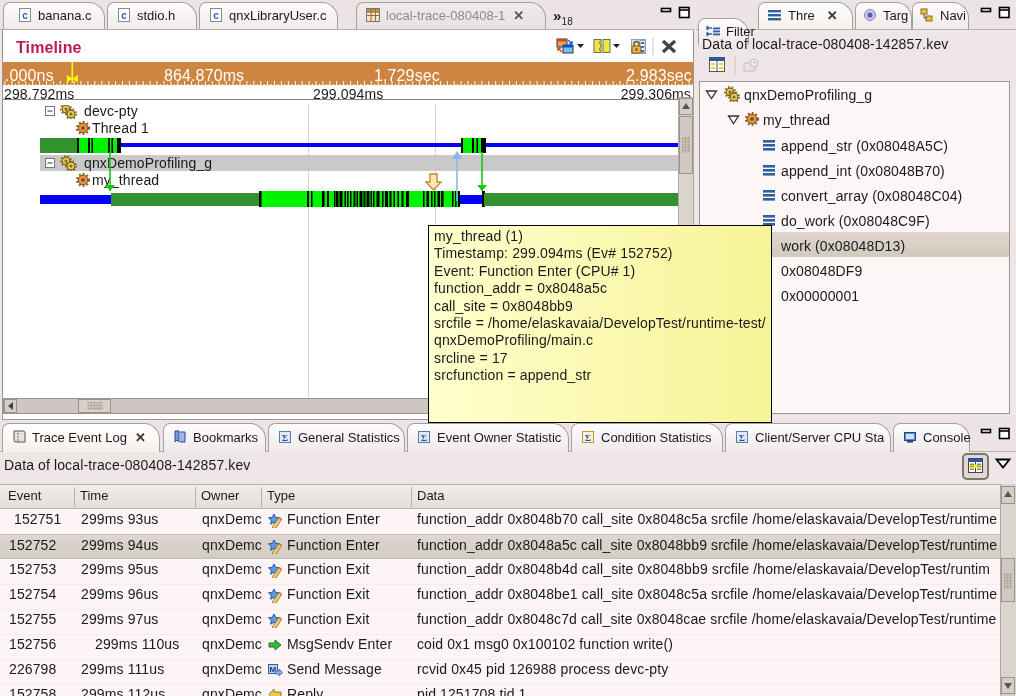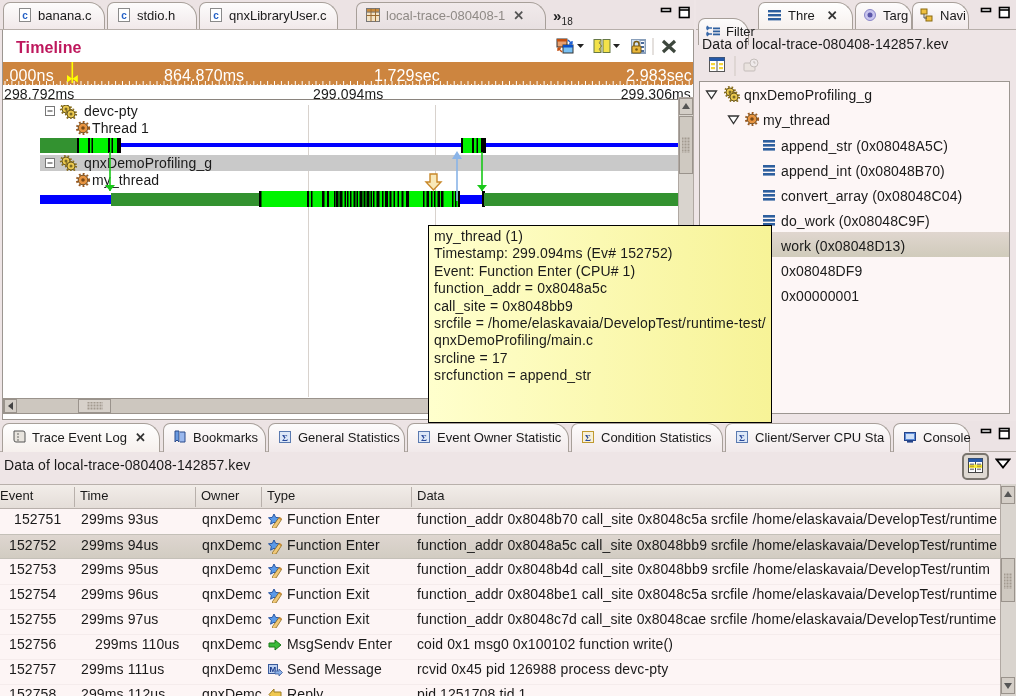--- a/index.html
+++ b/index.html
@@ -637,21 +637,21 @@
  <rect x="3" y="8.6" width="4" height="1.6" fill="#c8a820"></rect>
     <rect x="10" y="8.6" width="4" height="1.6" fill="#c8a820"></rect>
  <rect x="3" y="11.5" width="4" height="1.6" fill="#888"></rect>
     <rect x="10" y="11.5" width="4" height="1.6" fill="#888"></rect>
 </svg>
 <svg class="abs" style="left:995px;top:458px;" width="16" height="11">
     <path d="M1.5 1.5 h13 l-6.5 8 z" fill="#fff" stroke="#000" stroke-width="1.8"></path>
   </svg>
 
 <div class="abs" style="left:0;top:484px;width:1000px;height:25px;background:linear-gradient(#f2ede9,#e4ddd8);border-top:1px solid #b8b0ab;border-bottom:1px solid #b8b0ab;box-sizing:border-box;font-size:13px;letter-spacing:0;">
- <span class="abs" style="left:0;top:3px;">Event</span>
+ <span class="abs" style="left:8px;top:3px;">Event</span>
  <span class="abs" style="left:80px;top:3px;">Time</span>
  <span class="abs" style="left:201px;top:3px;">Owner</span>
  <span class="abs" style="left:267px;top:3px;">Type</span>
  <span class="abs" style="left:417px;top:3px;">Data</span>
  <div class="abs" style="left:74px;top:2px;width:1px;height:20px;background:#b8b0ab;"></div>
  <div class="abs" style="left:195px;top:2px;width:1px;height:20px;background:#b8b0ab;"></div>
  <div class="abs" style="left:261px;top:2px;width:1px;height:20px;background:#b8b0ab;"></div>
  <div class="abs" style="left:411px;top:2px;width:1px;height:20px;background:#b8b0ab;"></div>
 </div>
 
@@ -720,21 +720,21 @@
       <span class="abs" style="left:9px;top:2px;">152756</span>
       <span class="abs" style="left:95px;top:2px;">299ms 110us</span>
       <span class="abs" style="left:202px;top:2px;">qnxDemc</span>
       <svg class="abs" style="left:267px;top:3px;" width="16" height="16" viewBox="0 0 16 16">
         <path d="M2 6 h6 V3 l6 5 -6 5 v-3 H2 z" fill="#3aba3a" stroke="#1a7a1a"></path>
       </svg>
       <span class="abs" style="left:287px;top:2px;">MsgSendv Enter</span>
       <span class="abs" style="left:417px;top:2px;white-space:nowrap;">coid 0x1 msg0 0x100102 function write()</span>
     </div>
     <div class="abs" style="left:0;top:150px;width:1000px;height:25px;border-bottom:1px solid #f5ecec;">
-      <span class="abs" style="left:9px;top:2px;">152757</span>
+      <span class="abs" style="left:9px;top:2px;">226798</span>
       <span class="abs" style="left:81px;top:2px;">299ms 111us</span>
       <span class="abs" style="left:202px;top:2px;">qnxDemc</span>
       <svg class="abs" style="left:267px;top:3px;" width="16" height="16" viewBox="0 0 16 16">
         <rect x="1.5" y="2.5" width="9" height="9" fill="#bcd0f0" stroke="#3a5a9a"></rect>
         <text x="6" y="10" font-size="8" font-weight="bold" fill="#1a3a8a" text-anchor="middle" font-family="Liberation Sans">M</text>
         <path d="M8 11 h4 V9 l3.5 3.5 L12 16 v-2 H8 z" fill="#8ab0e8" stroke="#3a5a9a" stroke-width="0.8" transform="translate(0,-2)"></path>
       </svg>
       <span class="abs" style="left:287px;top:2px;">Send Message</span>
       <span class="abs" style="left:417px;top:2px;white-space:nowrap;">rcvid 0x45 pid 126988 process devc-pty</span>
     </div>

